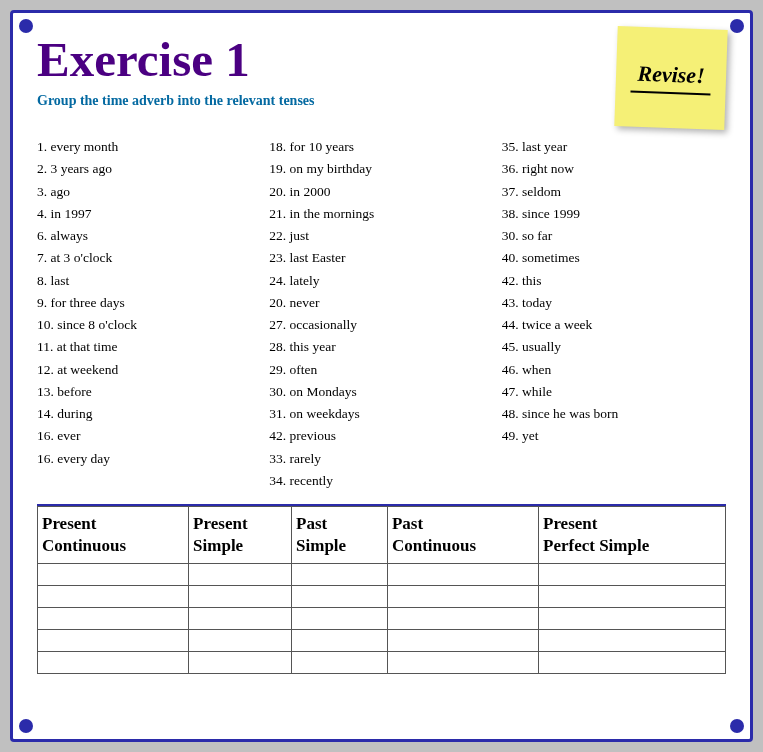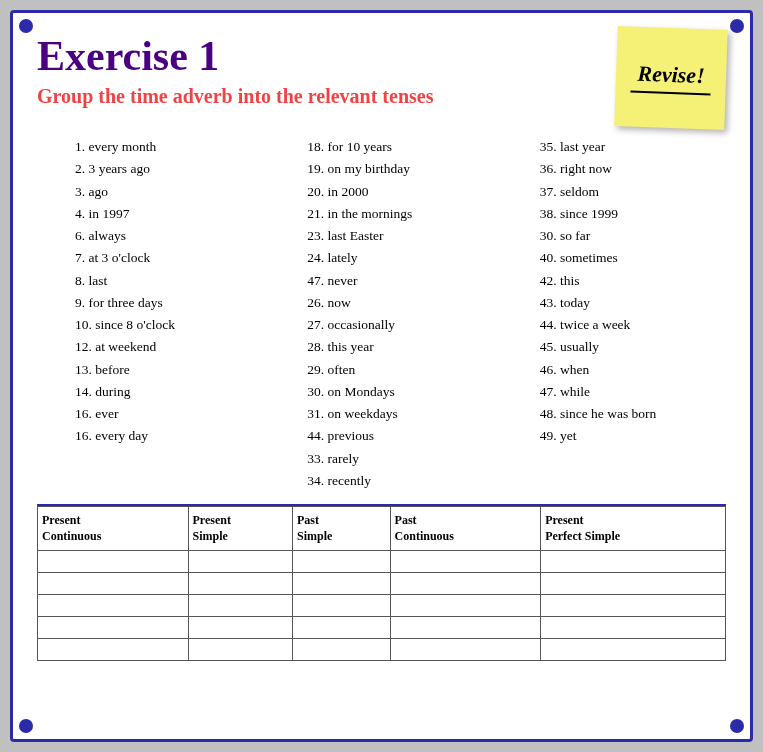--- a/index.html
+++ b/index.html
@@ -32,30 +32,30 @@
     .corner-bl { bottom: 6px; left: 6px; }
     .corner-br { bottom: 6px; right: 6px; }
 
     .header-area {
       display: flex;
       justify-content: space-between;
       align-items: flex-start;
       margin-bottom: 8px;
     }
     .title-section h1 {
-      font-size: 42px;
+      font-size: 49px;
       font-weight: 900;
       color: #4b0082;
       font-family: 'Comic Sans MS', cursive;
       line-height: 1.1;
     }
     .title-section .instruction {
-      font-size: 20px;
+      font-size: 14px;
       font-weight: bold;
-      color: #ef4444;
+      color: #0369a1;
       margin-top: 6px;
       font-family: 'Comic Sans MS', cursive;
     }
     .sticky-note {
       width: 110px;
       height: 100px;
       background: #f5f076;
       transform: rotate(2deg);
       display: flex;
       flex-direction: column;
@@ -86,41 +86,40 @@
     }
     .col {
       flex: 1;
       padding: 0 8px;
     }
     .col:first-child { padding-left: 0; }
 
     .list-items {
       list-style: none;
       padding: 0;
-      margin-left: 38px;
     }
     .list-items li {
       font-size: 13.5px;
       color: #000;
       line-height: 1.65;
       font-family: 'Comic Sans MS', cursive;
     }
 
     .table-section {
       margin-top: 12px;
       border-top: 2px solid #2b2baa;
     }
     table {
       width: 100%;
       border-collapse: collapse;
     }
     table th {
       border: 1.5px solid #555;
       padding: 6px 4px;
-      font-size: 12px;
+      font-size: 17px;
       font-weight: bold;
       font-family: 'Comic Sans MS', cursive;
       text-align: left;
       vertical-align: top;
       background: white;
       line-height: 1.3;
     }
     table td {
       border: 1.5px solid #555;
       padding: 4px;
@@ -153,43 +152,44 @@
       <ul class="list-items">
         <li>1.  every month</li>
         <li>2.  3 years ago</li>
         <li>3.  ago</li>
         <li>4.  in 1997</li>
         <li>6.  always</li>
         <li>7.  at 3 o'clock</li>
         <li>8.  last</li>
         <li>9.  for three days</li>
         <li>10. since 8 o'clock</li>
+        <li>11. at that time</li>
         <li>12. at weekend</li>
         <li>13. before</li>
         <li>14. during</li>
         <li>16. ever</li>
         <li>16. every day</li>
       </ul>
     </div>
     <div class="col">
       <ul class="list-items">
         <li>18. for 10 years</li>
         <li>19. on my birthday</li>
         <li>20. in 2000</li>
         <li>21. in the mornings</li>
+        <li>22. just</li>
         <li>23. last Easter</li>
         <li>24. lately</li>
-        <li>47. never</li>
-        <li>26. now</li>
+        <li>20. never</li>
         <li>27. occasionally</li>
         <li>28. this year</li>
         <li>29. often</li>
         <li>30. on Mondays</li>
         <li>31. on weekdays</li>
-        <li>44. previous</li>
+        <li>42. previous</li>
         <li>33. rarely</li>
         <li>34. recently</li>
       </ul>
     </div>
     <div class="col">
       <ul class="list-items">
         <li>35. last year</li>
         <li>36. right now</li>
         <li>37. seldom</li>
         <li>38. since 1999</li>

